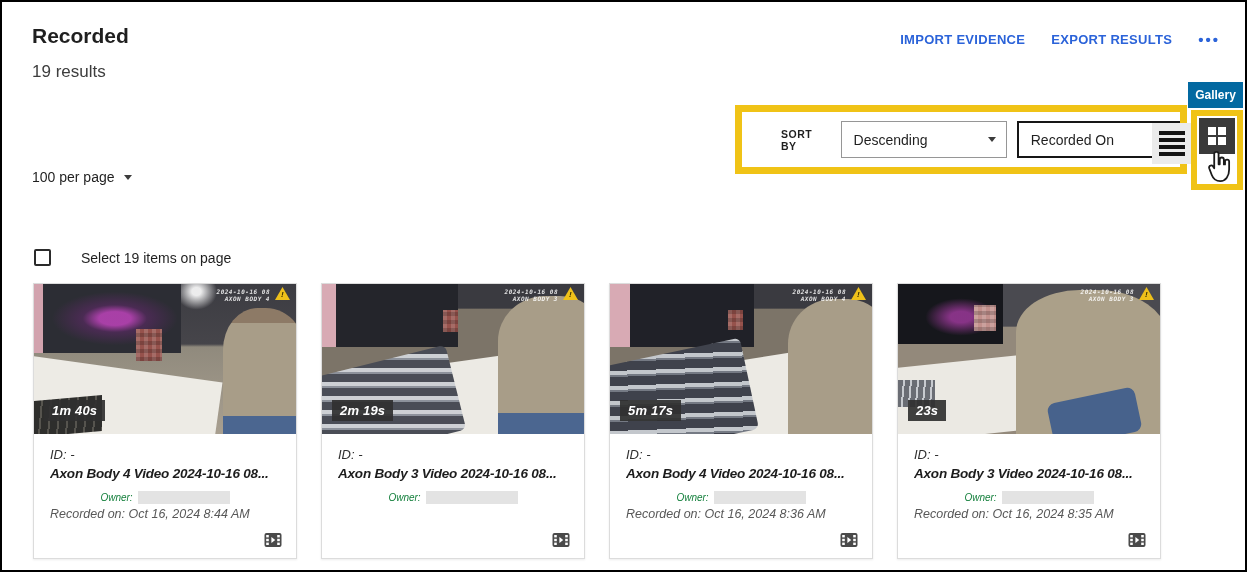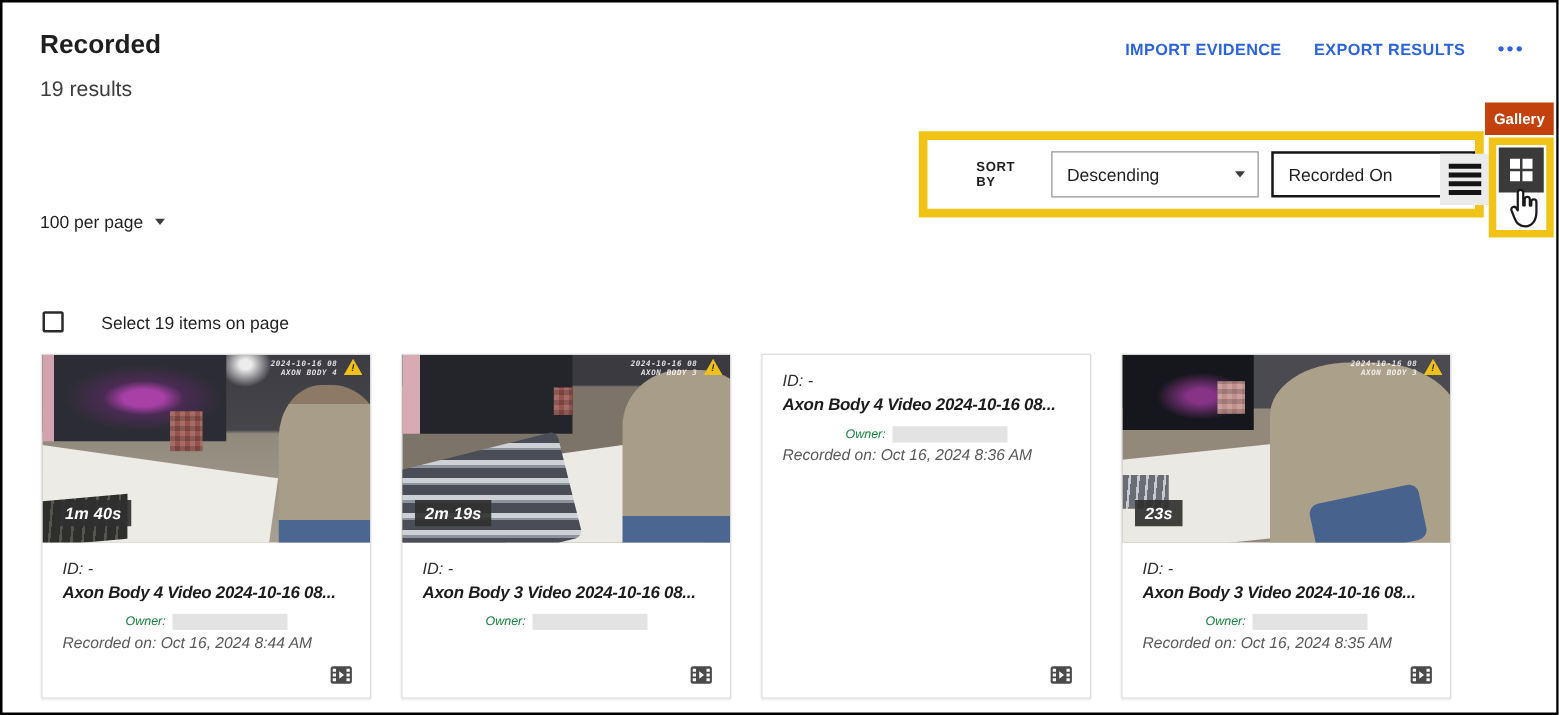--- a/index.html
+++ b/index.html
@@ -30,21 +30,21 @@
   .caret{ width:0; height:0; border-left:4.5px solid transparent; border-right:4.5px solid transparent; border-top:5.5px solid #3c3c3c; }
 
   .list-btn{ position:absolute; left:1150px; top:121px; width:40px; height:41px; background:#ebebeb;
     display:flex; flex-direction:column; align-items:center; justify-content:center; gap:3px; cursor:pointer; }
   .list-btn i{ display:block; width:26px; height:4px; background:#141414; }
 
   .gallery-hl{ position:absolute; left:1189px; top:108px; width:52px; height:80px;
     border:6px solid #f0c316; background:#fff; }
   .gallery-btn{ width:36px; height:36px; background:#3a3a3a; margin:2px auto 0;
     display:flex; align-items:center; justify-content:center; cursor:pointer; }
-  .tooltip{ position:absolute; left:1186px; top:80px; width:55px; height:26px; background:#c2410c;
+  .tooltip{ position:absolute; left:1186px; top:80px; width:55px; height:26px; background:#0369a1;
     color:#fff; font-size:12px; font-weight:700; display:flex; align-items:center; justify-content:center; }
   .cursor-hand{ position:absolute; left:1202px; top:147px; z-index:6; }
 
   .per-page{ position:absolute; left:30px; top:167px; display:flex; align-items:center; gap:9px;
     font-size:14px; color:#1f1f1f; cursor:pointer; }
 
   
   .select-row{ position:absolute; left:32px; top:247px; display:flex; align-items:center; gap:30px; }
   .checkbox{ width:17px; height:17px; border:2px solid #2b2b2b; border-radius:2px; background:#fff; cursor:pointer; }
   .select-row label{ font-size:14px; color:#1f1f1f; }
@@ -264,20 +264,33 @@
             <rect x="2.2" y="10.6" width="2.6" height="2.4" fill="#fff"></rect>
             <rect x="13.2" y="3" width="2.6" height="2.4" fill="#fff"></rect>
             <rect x="13.2" y="6.8" width="2.6" height="2.4" fill="#fff"></rect>
             <rect x="13.2" y="10.6" width="2.6" height="2.4" fill="#fff"></rect>
             <path d="M7.4 5l3.8 3-3.8 3z" fill="#fff"></path>
           </svg>
       </div>
     </div>
 
     <div class="card">
+      <div class="thumb t3">
+        <div class="ph ph-a"></div>
+        <div class="ph ph-d"></div>
+        <div class="ph ph-c"></div>
+        <div class="ph ph-b"></div>
+        <div class="face"></div>
+        <div class="cam-meta">
+          <div>2024-10-16 08</div>
+            <div>AXON BODY 4</div>
+        </div>
+        <div class="warn"></div>
+        <div class="duration">5m 17s</div>
+      </div>
       <div class="card-body">
         <div class="id-line">ID: -</div>
         <div class="card-title">Axon Body 4 Video 2024-10-16 08...</div>
         <div class="owner-row">
           <span>Owner:</span>
           <span class="redact"></span>
         </div>
         <div class="recorded">Recorded on: Oct 16, 2024 8:36 AM</div>
       </div>
       <div class="film">

